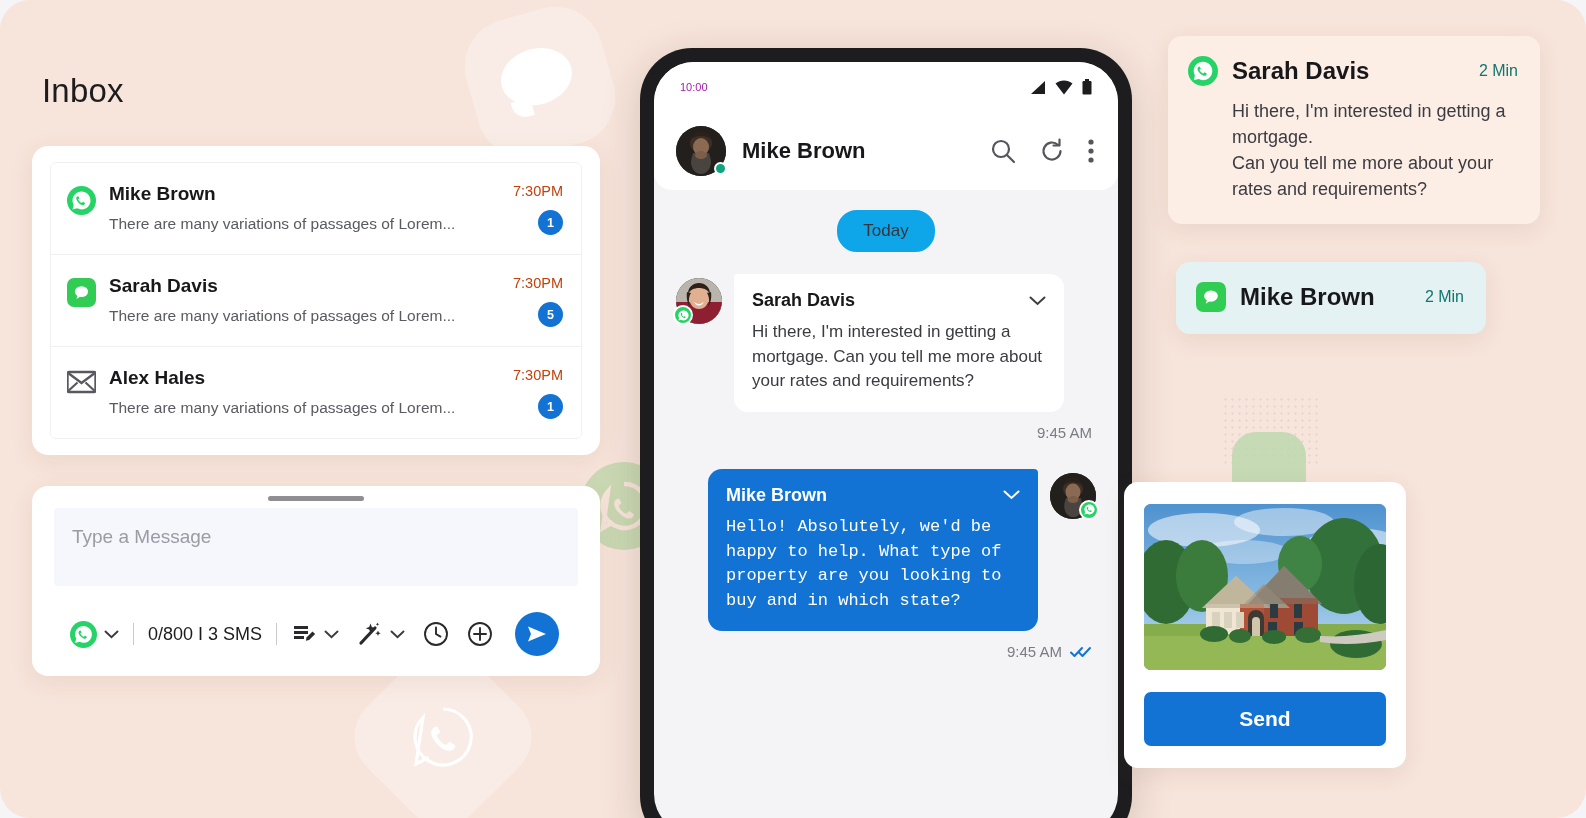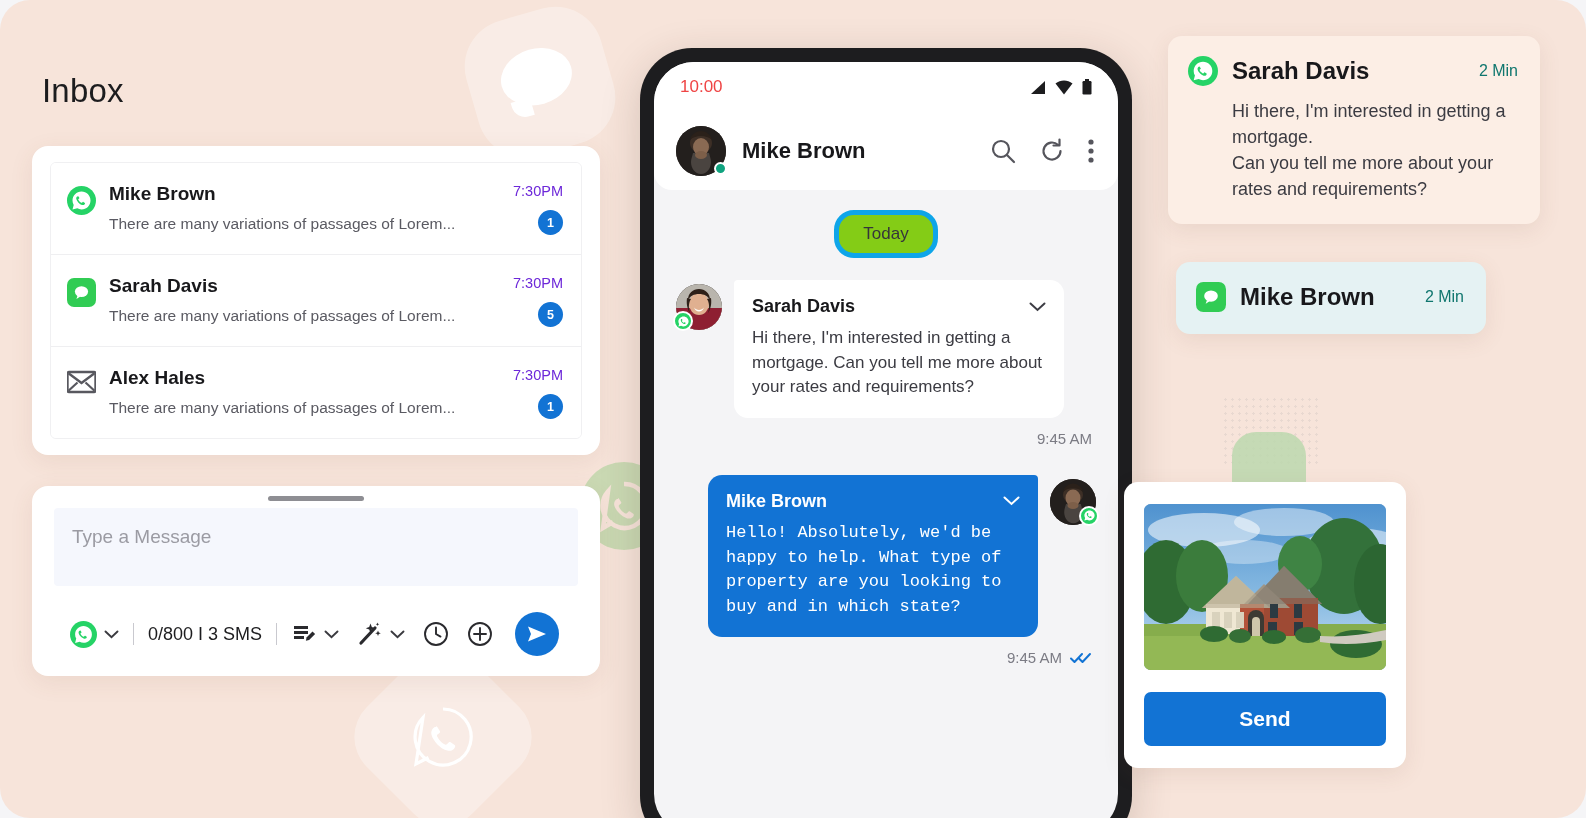--- a/index.html
+++ b/index.html
@@ -93,21 +93,21 @@
   .chan-icon { width: 30px; flex: 0 0 30px; margin-top: 4px; }
 
   .row-mid { flex: 1 1 auto; padding-left: 12px; min-width: 0; }
   .row-name { font-size: 19px; font-weight: 700; color: #18181b; line-height: 1.25; }
   .row-snippet {
     font-size: 15.5px; color: #5a5a62; margin-top: 9px;
     white-space: nowrap; overflow: hidden; text-overflow: ellipsis;
   }
 
   .row-right { flex: 0 0 auto; text-align: right; padding-left: 10px; }
-  .row-time { font-size: 14.5px; color: #6d28d9; line-height: 1.25; }
+  .row-time { font-size: 14.5px; color: #c2410c; line-height: 1.25; }
   .badge {
     display: inline-flex; align-items: center; justify-content: center;
     width: 25px; height: 25px; border-radius: 50%;
     background: #1273d4; color: #fff; font-size: 12.5px; font-weight: 600;
     margin-top: 10px;
   }
 
   
   .composer-card {
     position: absolute; left: 32px; top: 486px; width: 568px;
@@ -158,21 +158,21 @@
     width: 100%; height: 100%;
     background: #f4f4f6; border-radius: 40px; overflow: hidden;
     position: relative;
   }
 
   .status-bar {
     height: 50px; padding: 0 26px;
     display: flex; align-items: center; justify-content: space-between;
     background: #ffffff;
   }
-  .status-time { font-size: 17px; color: #ef4444; font-weight: 400; text-align: right; }
+  .status-time { font-size: 11px; color: #a21caf; font-weight: 400; text-align: right; }
   .status-icons { display: flex; align-items: center; gap: 9px; }
 
   .chat-header {
     background: #ffffff; border-radius: 0 0 18px 18px;
     height: 78px; padding: 0 24px 0 22px;
     display: flex; align-items: center; gap: 16px;
   }
   .avatar-wrap { position: relative; width: 50px; height: 50px; flex: 0 0 50px; }
   .avatar {
     width: 50px; height: 50px; border-radius: 50%; overflow: hidden;
@@ -190,21 +190,21 @@
     display: flex; align-items: center; justify-content: center;
   }
   .chat-title { flex: 1 1 auto; font-size: 22px; font-weight: 700; color: #18181b; }
   .hdr-actions { display: flex; align-items: center; gap: 23px; }
   .hdr-btn { cursor: pointer; display: inline-flex; color: #55555c; }
 
   .chat-body { padding: 20px 22px 0 22px; }
 
   .day-pill-wrap { display: flex; justify-content: center; margin-bottom: 22px; }
   .day-pill {
-    background: #84cc16; border: 5px solid #0ea5e9; border-radius: 20px;
+    background: #0ea5e9; border: 2px solid #0ea5e9; border-radius: 20px;
     padding: 9px 24px; font-size: 17px; color: #35353b;
   }
 
   .msg-in-row { display: flex; align-items: flex-start; gap: 12px; }
   .msg-av { position: relative; width: 46px; height: 46px; flex: 0 0 46px; margin-top: 4px; }
   .msg-av .avatar { width: 46px; height: 46px; }
 
   .bubble {
     border-radius: 14px; padding: 16px 18px 18px 18px;
     max-width: 330px;

